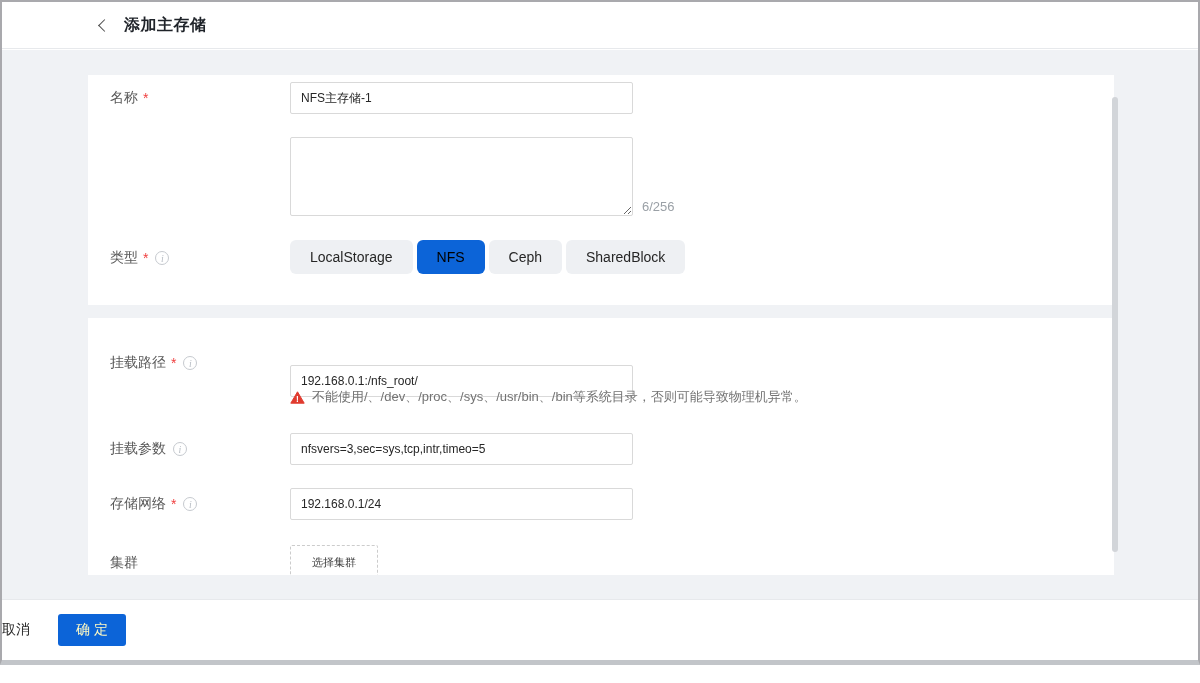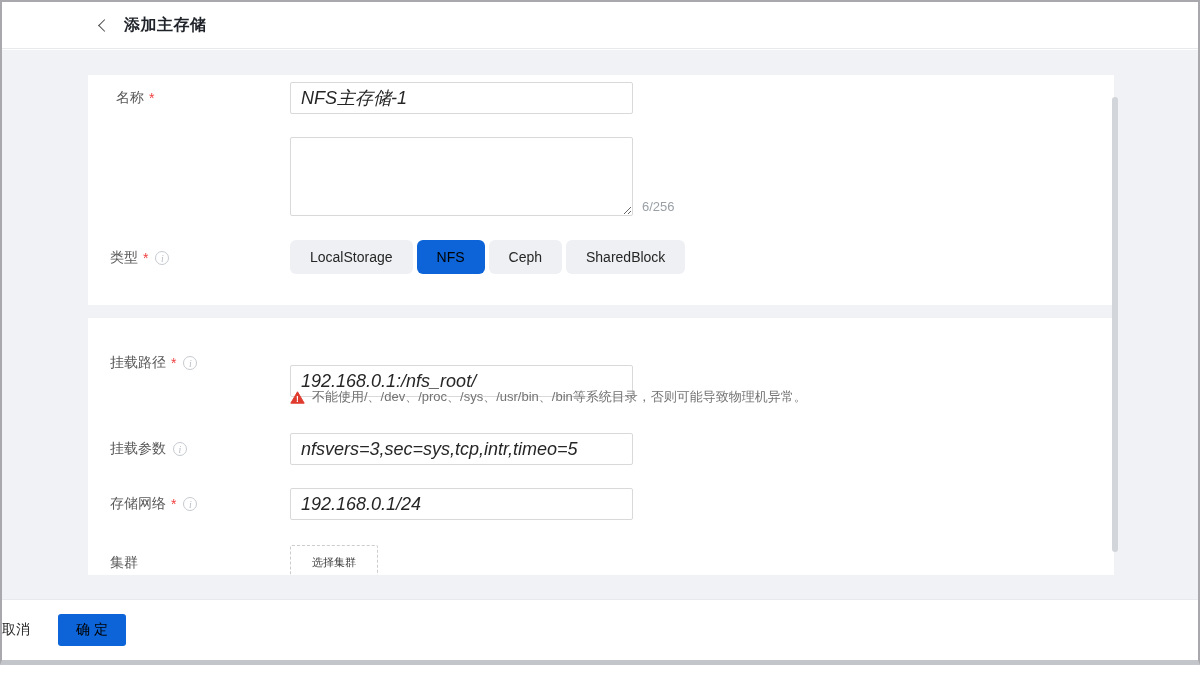--- a/index.html
+++ b/index.html
@@ -85,26 +85,25 @@
     flex: 0 0 auto;
   }
   .text-input {
     position: absolute;
     left: 202px;
     width: 343px;
     height: 32px;
     border: 1px solid #d9d9d9;
     border-radius: 2px;
     padding: 8px 10px;
-    font-size: 18px;
+    font-size: 12px;
     color: #262626;
     font-family: "Liberation Sans", "DejaVu Sans", sans-serif;
     background: #fff;
     outline: none;
-    font-style: italic;
   }
   .desc-textarea {
     position: absolute;
     left: 202px; top: 62px;
     width: 343px;
     height: 79px;
     border: 1px solid #d9d9d9;
     border-radius: 2px;
     padding: 6px 10px;
     font-size: 14px;
@@ -194,21 +193,21 @@
     border: none;
     font-size: 14px;
     color: #262626;
     cursor: pointer;
     font-family: "Liberation Sans", "DejaVu Sans", sans-serif;
   }
   .ok-btn {
     min-width: 68px;
     height: 32px;
     background: var(--accent, #0c64d8);
-    color: #000000;
+    color: #fef9c3;
     border: none;
     border-radius: 3px;
     font-size: 14px;
     padding: 0 14px;
     cursor: pointer;
     font-family: "Liberation Sans", "DejaVu Sans", sans-serif;
   }
 </style>
 </head>
 <body>
@@ -217,21 +216,21 @@
 
   <div class="header">
     <span class="back-chevron"></span>
     <span class="page-title">添加主存储</span>
   </div>
 
   <div class="content">
 
     <div class="card card-basic">
 
-      <div class="row-label" style="top:7px;margin-left:6px;">
+      <div class="row-label" style="top:7px;">
         <span>名称</span>
           <span class="required">*</span>
       </div>
       <input class="text-input" style="top: 7px;" type="text" value="NFS主存储-1">
 
       <textarea class="desc-textarea" style=""></textarea>
       <span class="desc-counter">6/256</span>
 
       <div class="row-label" style="top:166px;height:34px;">
         <span>类型</span>

